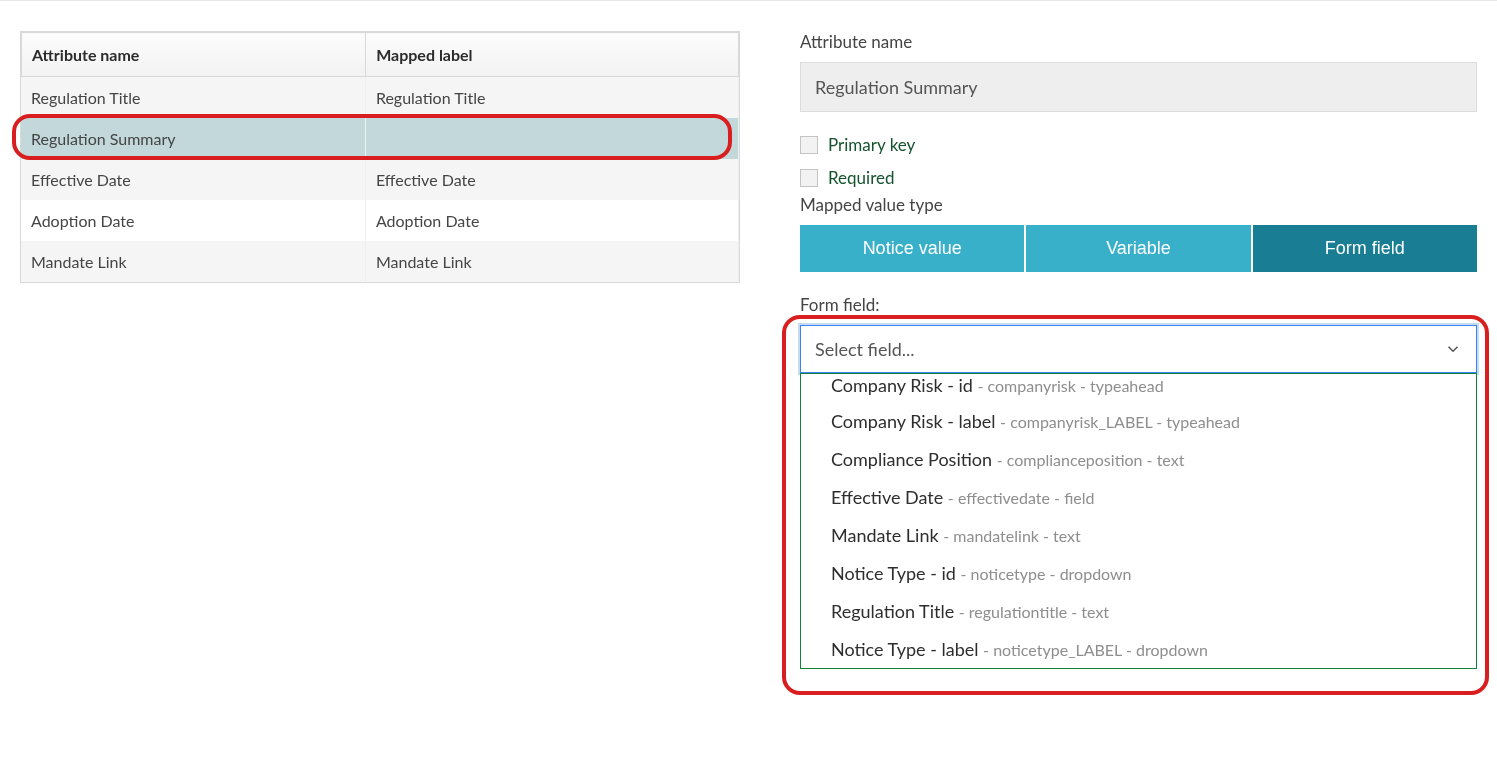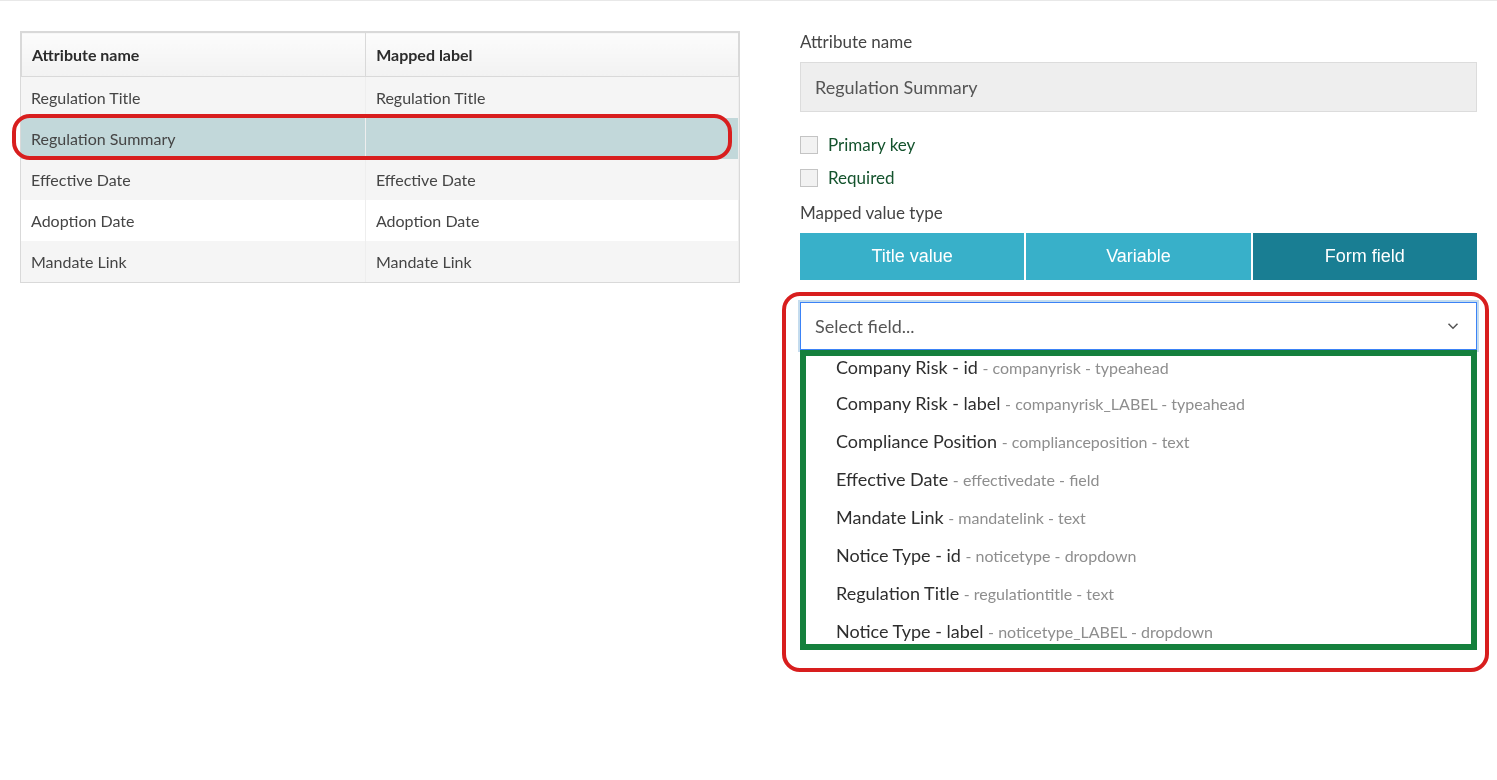--- a/index.html
+++ b/index.html
@@ -132,21 +132,21 @@
     color: #555555;
     background: #ffffff;
     cursor: pointer;
   }
   .select-field .chevron {
     width: 18px; height: 18px;
   }
 
   .dropdown-panel {
     width: 100%;
-    border: 6px solid #15803d;
+    border: 1px solid #15803d;
     background: #ffffff;
     max-height: 300px;
     overflow-y: scroll;
     margin-top: 0;
   }
   .dropdown-item {
     padding: 8px 14px 8px 30px;
     font-size: 18px;
     color: #2e2e2e;
     cursor: pointer;
@@ -201,32 +201,33 @@
 
   <div class="right-panel">
 
     <div class="form-label">Attribute name</div>
     <div class="readonly-field">Regulation Summary</div>
 
     <div class="checkbox-row">
       <span class="checkbox-box"></span>
       <span class="checkbox-label">Primary key</span>
     </div>
-    <div class="checkbox-row" style="margin-bottom:14px;">
+    <div class="checkbox-row" style="margin-bottom:6px;">
       <span class="checkbox-box"></span>
       <span class="checkbox-label">Required</span>
     </div>
 
     <div class="form-label">Mapped value type</div>
     <div class="val-type-group">
-      <button class="val-type-btn">Title value</button>
+      <button class="val-type-btn">Notice value</button>
       <button class="val-type-btn">Variable</button>
       <button class="val-type-btn active">Form field</button>
     </div>
 
+    <div class="form-label">Form field:</div>
 
     <div style="position:relative;">
       <div class="select-field">
         <span>Select field...</span>
         <svg class="chevron" viewBox="0 0 24 24" fill="none" stroke="#555555" stroke-width="2">
           <polyline points="6 9 12 15 18 9"></polyline>
         </svg>
       </div>
 
       <div class="dropdown-panel" id="dropdown-panel">

